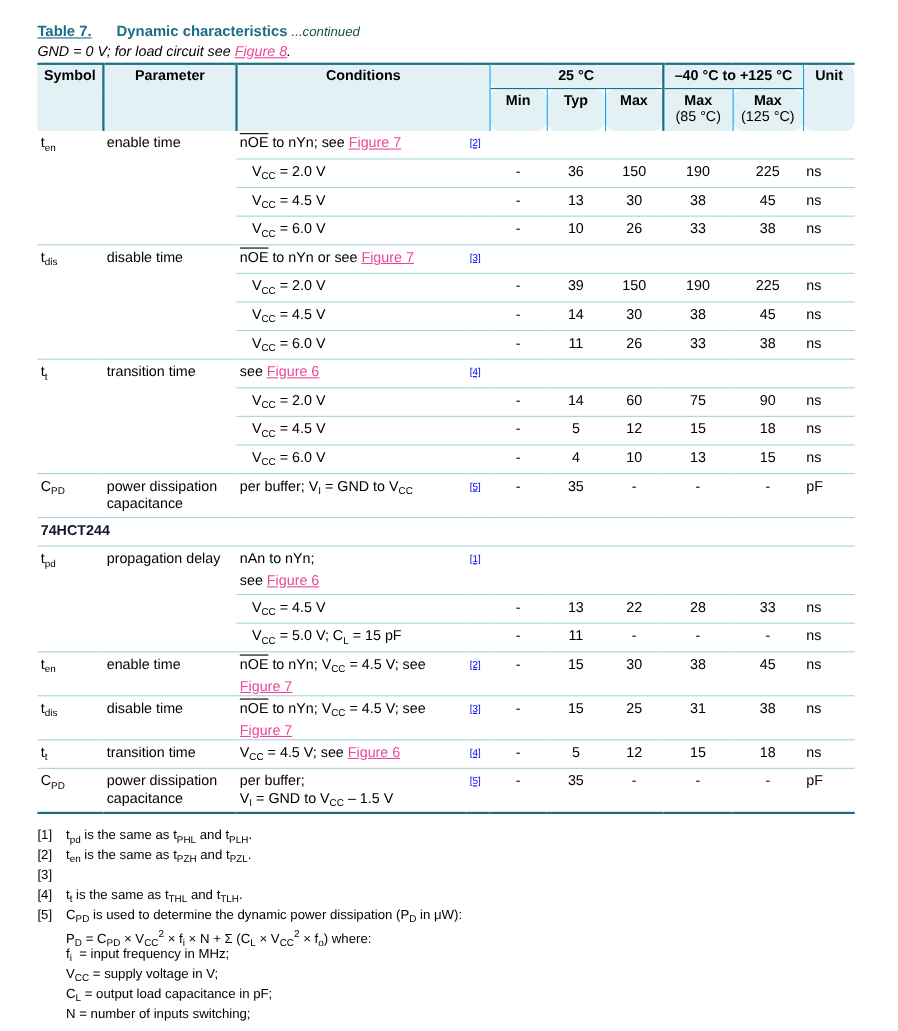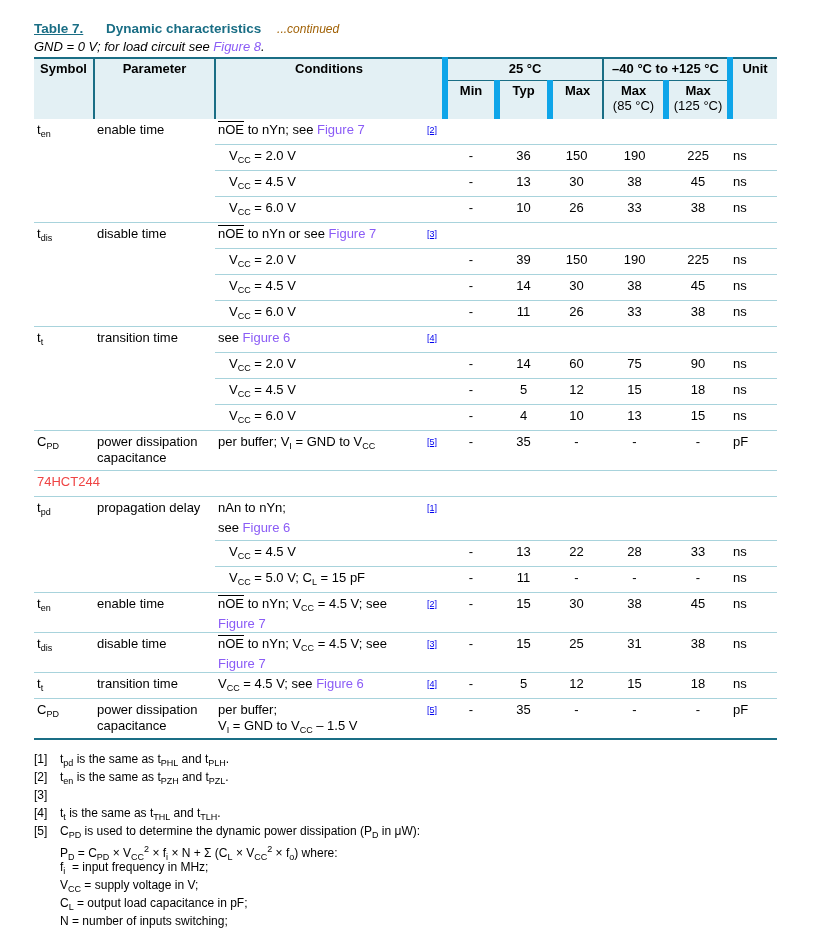--- a/index.html
+++ b/index.html
@@ -1,39 +1,39 @@
 <!DOCTYPE html>
 <html><head>
 <meta charset="utf-8">
 <style>
   html, body { margin: 0; padding: 0; background: #ffffff; }
   body { width: 816px; height: 937px; position: relative; font-family: "Liberation Sans", sans-serif; color: #000; font-size: 13px; }
   .wrap { position: absolute; left: 34px; top: 20px; width: 743px; }
   .title { font-size: 13.5px; font-weight: bold; color: #1a6e85; height: 18px; line-height: 18px; }
   .title .num { display: inline-block; width: 72px; text-decoration: underline; }
-  .title .cont { font-weight: normal; font-style: italic; font-size: 12px; color: #a16207; margin-left: 12px; }
+  .title .cont { font-weight: normal; font-style: italic; font-size: 12px; color: #14532d; }
   .subtitle { font-style: italic; font-size: 13px; height: 17px; line-height: 17px; }
-  a.link { color: #8b5cf6; }
+  a.link { color: #ec4899; text-decoration: underline; }
   table { border-collapse: collapse; width: 743px; table-layout: fixed; margin-top: 2px; }
   th { background: #e3f0f4; font-weight: bold; font-size: 13px; text-align: center; vertical-align: top; padding: 2px 3px; }
   thead tr.h1 th { border-top: 2px solid #1a6e85; }
   th.sep, td.sep { border-left: 2px solid #1a6e85; margin-top: 25px; }
-  th.thin { border-left: 6px solid #0ea5e9; }
+  th.thin { border-left: 1px solid #0ea5e9; border-radius: 10px; }
   th.c { text-align: center; }
   thead tr.h2 th { border-top: 1px solid #1a6e85; }
   td { font-size: 13px; padding: 0 3px; height: 22px; line-height: 16px; vertical-align: top; padding-top: 3px; }
   td.n { text-align: center; }
   tr.rule td { border-top: 1px solid #a8d3dc; }
   td.rule { border-top: 1px solid #a8d3dc; }
   td.indent { padding-left: 14px; margin-top: 29px; }
   .ref { font-size: 9px; color: #0000ee; text-decoration: underline; vertical-align: top; }
   sub { font-size: 9px; vertical-align: -3px; }
   sup { font-size: 9px; }
   .ov { text-decoration: overline; }
-  .section td { font-weight: normal; color: #ef4444; }
+  .section td { font-weight: bold; color: #0f172a; }
   tr.last td { border-bottom: 2px solid #1a6e85; }
   .notes { margin-top: 10px; font-size: 12px; }
   .note { display: flex; height: 18px; line-height: 18px; }
   .note .k { width: 26px; flex: none; }
   .note-cont { padding-left: 26px; height: 18px; line-height: 18px; font-size: 12px; }
 </style>
 </head>
 <body>
 
 <div class="wrap">

